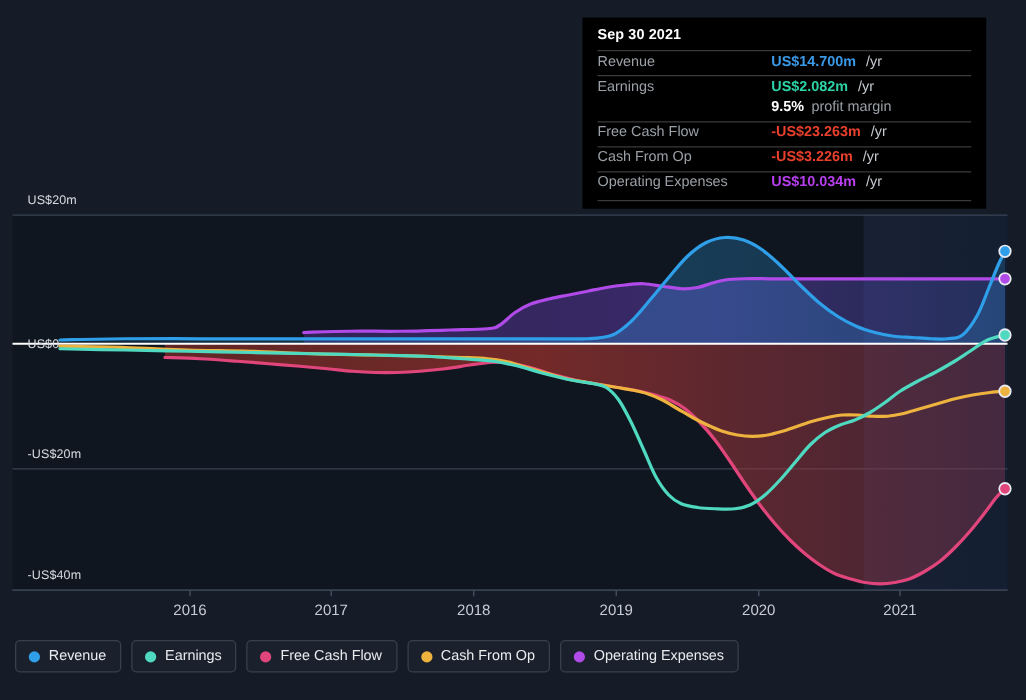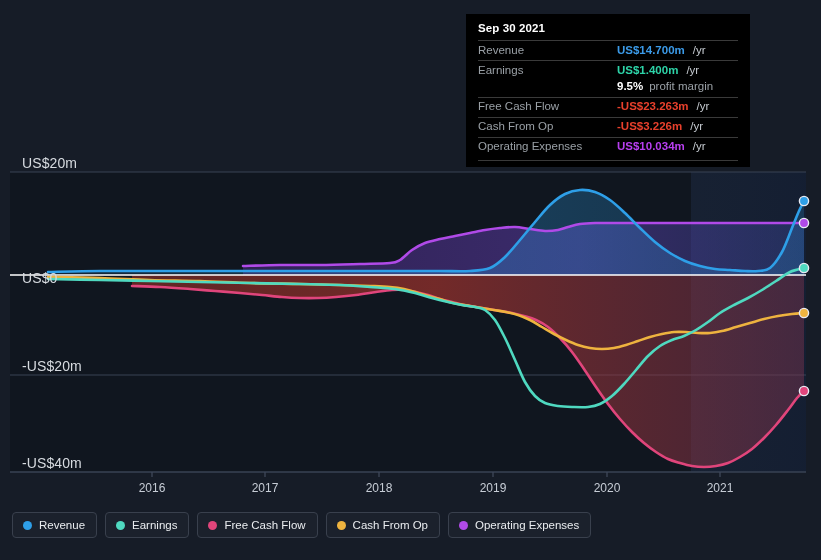--- a/index.html
+++ b/index.html
@@ -34,39 +34,39 @@
   #plot-svg {
     position: absolute;
     left: 0;
     top: 0;
     display: block;
   }
 
   
   .y-axis-label {
     position: absolute;
-    font-size: 14px;
+    font-size: 10px;
     color: #d7dbe0;
     letter-spacing: 0.1px;
     white-space: nowrap;
   }
   .x-axis-label {
     position: absolute;
     font-size: 12px;
     color: #c7cdd6;
     white-space: nowrap;
     transform: translateX(-50%);
   }
 
   
   #tooltip {
     position: absolute;
     left: 466px;
     top: 14px;
-    width: 284px;
+    width: 323px;
     background: #000000;
     box-sizing: border-box;
     padding: 8px 12px 6px 12px;
     z-index: 40;
   }
   #tooltip-date {
     font-size: 11.5px;
     font-weight: bold;
     color: #ffffff;
     padding-bottom: 6px;
@@ -232,21 +232,21 @@
   <div id="tooltip">
     <div id="tooltip-date">Sep 30 2021</div>
     <div id="tooltip-rows">
         <div class="tt-row">
           <span class="tt-label">Revenue</span>
           <span class="tt-val" style="color: rgb(59, 154, 232);">US$14.700m</span>
           <span class="tt-unit">/yr</span>
         </div>
         <div class="tt-row">
           <span class="tt-label">Earnings</span>
-          <span class="tt-val" style="color: rgb(45, 212, 168);">US$1.400m</span>
+          <span class="tt-val" style="color: rgb(45, 212, 168);">US$2.082m</span>
           <span class="tt-unit">/yr</span>
         </div>
         <div class="tt-row noline">
           <span class="tt-label"></span>
           <span class="tt-val" style="color: rgb(255, 255, 255);">9.5%</span>
           <span class="tt-sub">profit margin</span>
         </div>
         <div class="tt-row">
           <span class="tt-label">Free Cash Flow</span>
           <span class="tt-val" style="color: rgb(232, 64, 44);">-US$23.263m</span>

